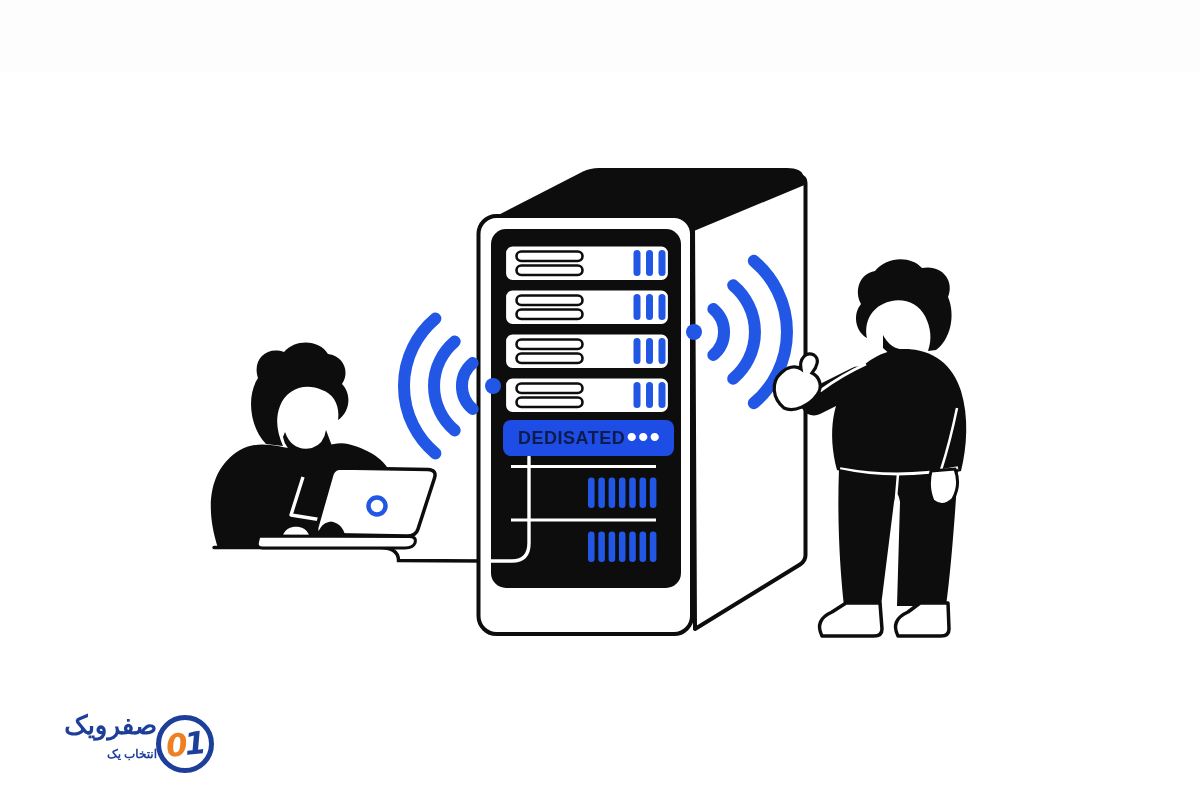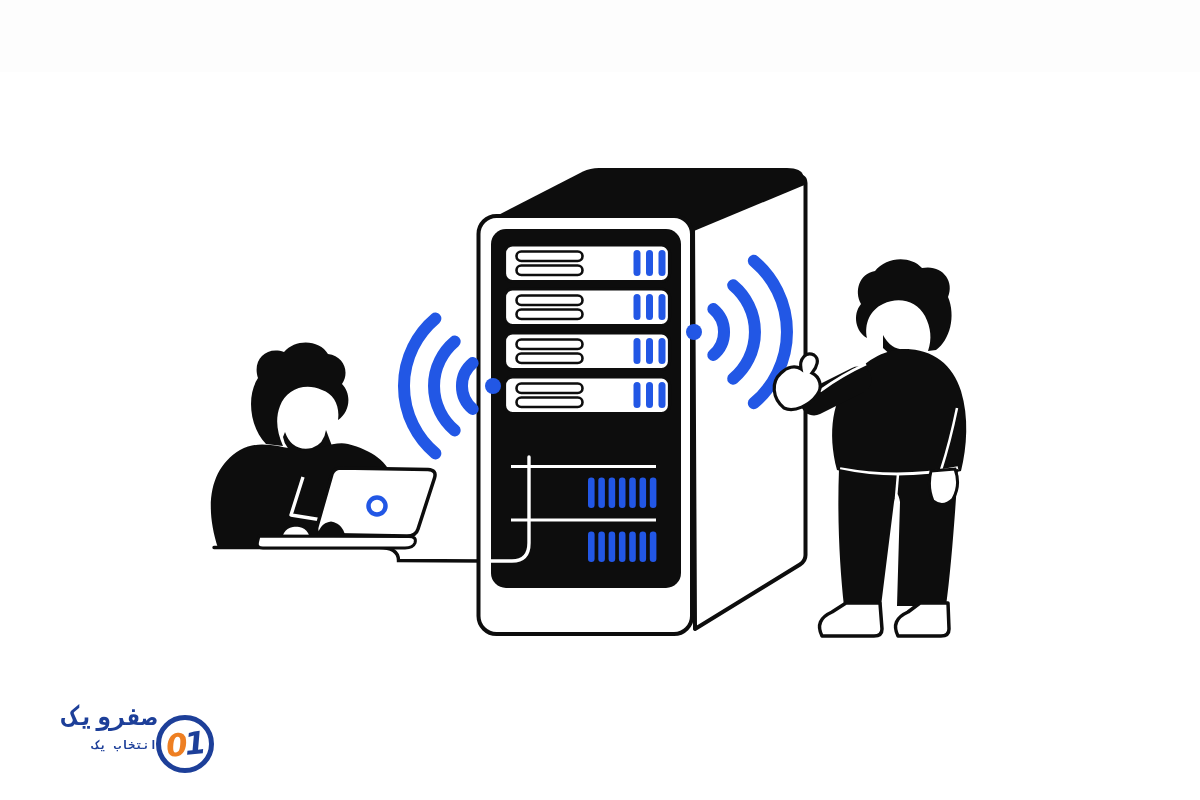--- a/index.html
+++ b/index.html
@@ -12,22 +12,22 @@
   .server-label{position:absolute;left:503px;top:420px;width:171px;height:36px;
     background:#1e4de6;border-radius:8px;display:flex;align-items:center;
     padding:0 13px 0 15px;box-sizing:border-box;}
   .server-label .txt{font-weight:700;font-size:18px;color:#0e1c4d;letter-spacing:.5px;
     font-family:"Liberation Sans",sans-serif;}
   .server-label .dots{margin-left:auto;color:#ffffff;font-size:30px;line-height:0;
     letter-spacing:1px;transform:translateY(-1px);}
 
   
   .logo{position:absolute;left:38px;top:698px;width:215px;height:88px;}
-  .logo-text{position:absolute;right:96px;top:4px;text-align:right;direction:rtl;
-    color:#1d3f99;font-family:Liberation Mono, monospace;white-space:nowrap;margin-left:17px;}
+  .logo-text{position:absolute;right:96px;top:12px;text-align:right;direction:rtl;
+    color:#1d3f99;font-family:Liberation Serif, serif;white-space:nowrap;margin-left:17px;}
   .logo-line1{font-size:26px;font-weight:700;line-height:32px;display:block;}
   .logo-line2{font-size:12px;font-weight:700;line-height:25px;display:block;}
   .logo-ring{position:absolute;left:118px;top:17px;width:48px;height:48px;
     border:5px solid #1d3f99;border-radius:50%;background:#ffffff;
     display:flex;align-items:center;justify-content:center;overflow:visible;}
   .logo-01{font-family:"DejaVu Sans",sans-serif;font-style:italic;font-weight:800;
     font-size:31px;letter-spacing:-3px;transform:rotate(-6deg);line-height:1;}
   .logo-01 .zero{color:#ee7f22;}
   .logo-01 .one{color:#1d3f99;}
 </style>
@@ -150,20 +150,24 @@
       <path d="M 840 469 Q 900 480 958 468" stroke="#ffffff" stroke-width="3.5" fill="none"></path>
       <path d="M 839 469 C 837 520 840 570 844 606 L 881 606 L 894 502 Q 897 486 900 502 L 897 606 L 946 606 C 951 570 955 515 958 469 Q 898 482 839 469 Z" fill="#0d0d0d"></path>
       <path d="M 898 474 L 896 498" stroke="#ffffff" stroke-width="2.5" fill="none"></path>
       <path d="M 931 471 L 955 469 Q 961 485 953 499 Q 943 509 933 501 Q 927 487 931 471 Z" fill="#ffffff" stroke="#0d0d0d" stroke-width="3"></path>
       <path d="M 822 636 Q 814 620 832 612 L 846 603 L 880 603 L 882 629 Q 882 636 874 636 Z" fill="#ffffff" stroke="#0d0d0d" stroke-width="3.5" stroke-linejoin="round"></path>
       <path d="M 898 636 Q 890 620 908 612 L 920 603 L 948 603 L 949 629 Q 949 636 941 636 Z" fill="#ffffff" stroke="#0d0d0d" stroke-width="3.5" stroke-linejoin="round"></path>
       <path d="M 784 408 C 772 398 771 382 781 373 C 787 367 795 365 801 369 C 799 359 806 351 814 355 C 820 359 817 367 812 373 C 820 377 823 387 817 395 C 810 405 794 413 784 408 Z" fill="#ffffff" stroke="#0d0d0d" stroke-width="3.2"></path>
     </g>
   </svg>
 
+  <div class="server-label">
+    <span class="txt">DEDISATED</span>
+    <span class="dots">•••</span>
+  </div>
 
   <div class="logo">
     <div class="logo-text">
       <span class="logo-line1">صفرویک</span>
       <span class="logo-line2">انتخاب یک</span>
     </div>
     <div class="logo-ring">
       <span class="logo-01"><span class="zero">0</span><span class="one">1</span></span>
     </div>
   </div>

